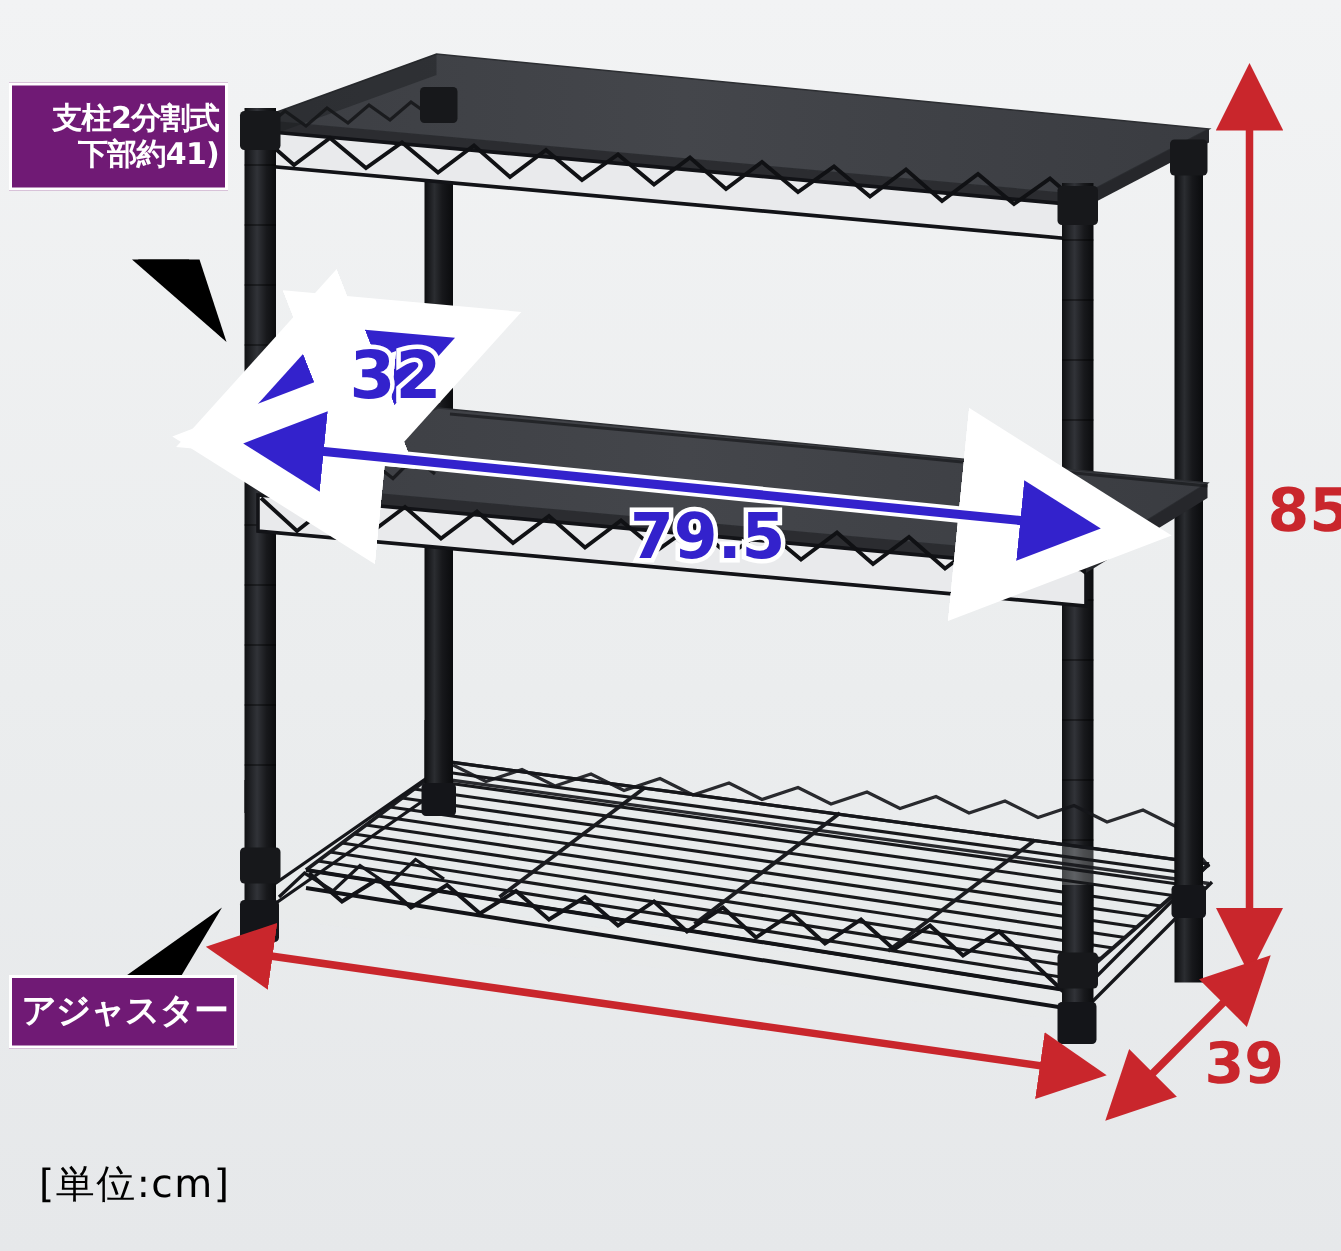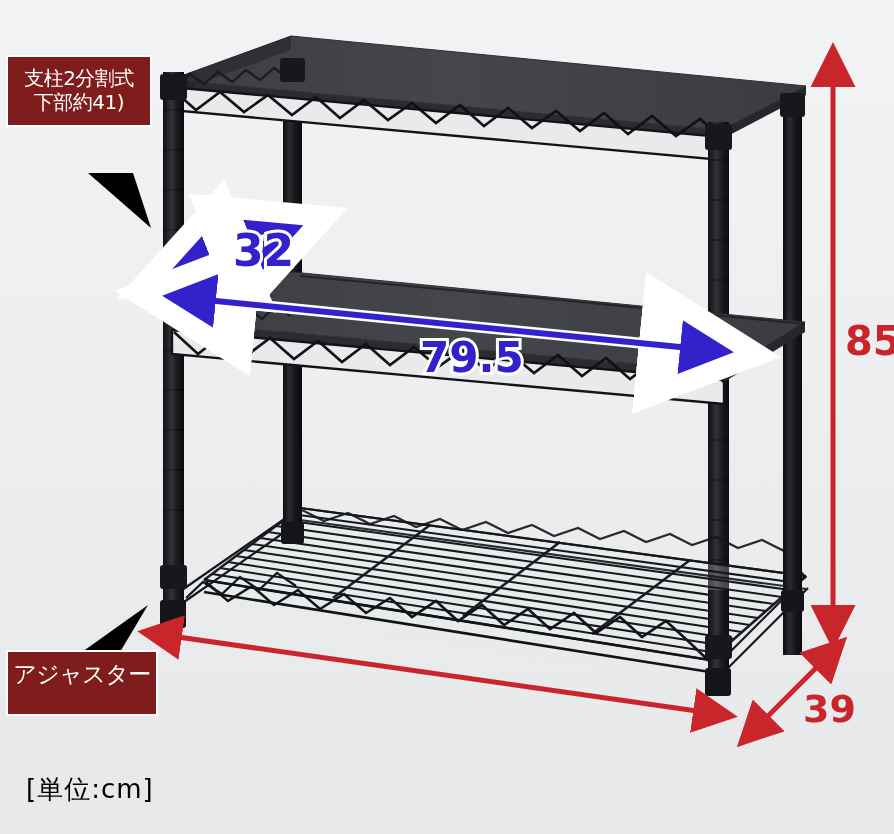--- a/index.html
+++ b/index.html
@@ -9,35 +9,35 @@
     font-family:"DejaVu Sans","Liberation Sans",sans-serif;
     overflow:hidden;
     position:relative;
   }
   #stage{position:absolute;left:0;top:0;width:894px;height:834px;}
   #stage svg{position:absolute;left:0;top:0;}
 
   
   .callout{
     position:absolute;
-    background:#7f1d1d;
+    background:#701a75;
     border:2px solid #ffffff;
     color:#fff;
-    font-weight:400;
-    text-align:center;
+    font-weight:700;
+    text-align:right;
     line-height:1.18;
     z-index:40;
     box-sizing:border-box;
   }
   #callout-posts{
     left:6px;top:55px;width:146px;padding:10px 4px 11px 4px;
     font-size:20px;letter-spacing:-0.5px;
   }
   #callout-adjuster{
-    left:6px;top:650px;width:152px;padding:9px 4px 26px 4px;
+    left:6px;top:650px;width:152px;padding:9px 4px 9px 4px;
     font-size:23px;letter-spacing:-0.5px;
   }
   .callout .ln{display:block;white-space:nowrap;}
 
   
   #unit-label{
     position:absolute;left:26px;top:772px;
     font-size:26px;font-weight:400;color:#000000;
     letter-spacing:1px;z-index:40;
   }

